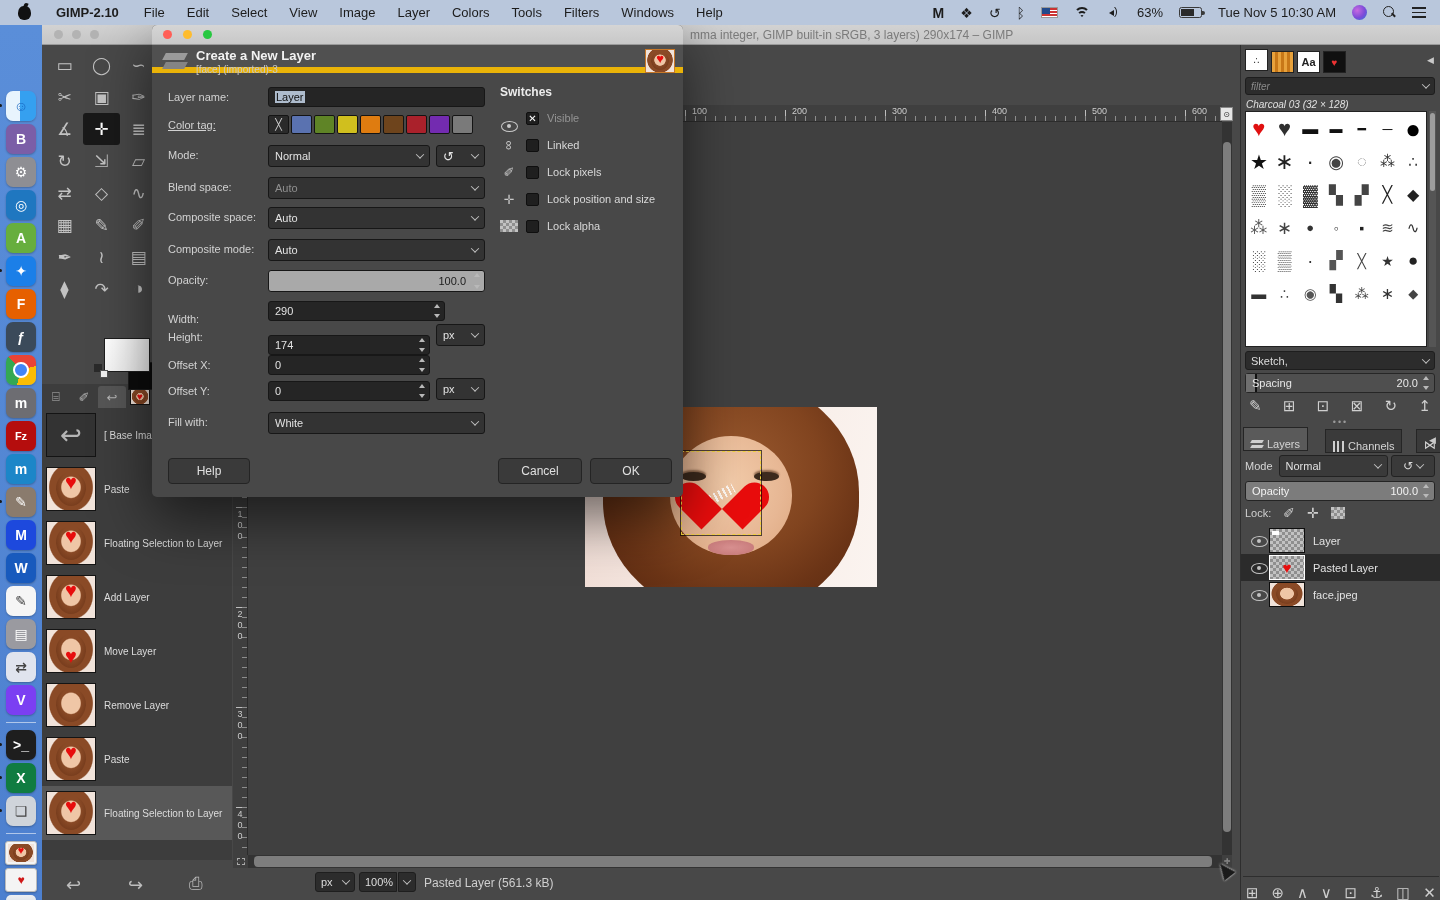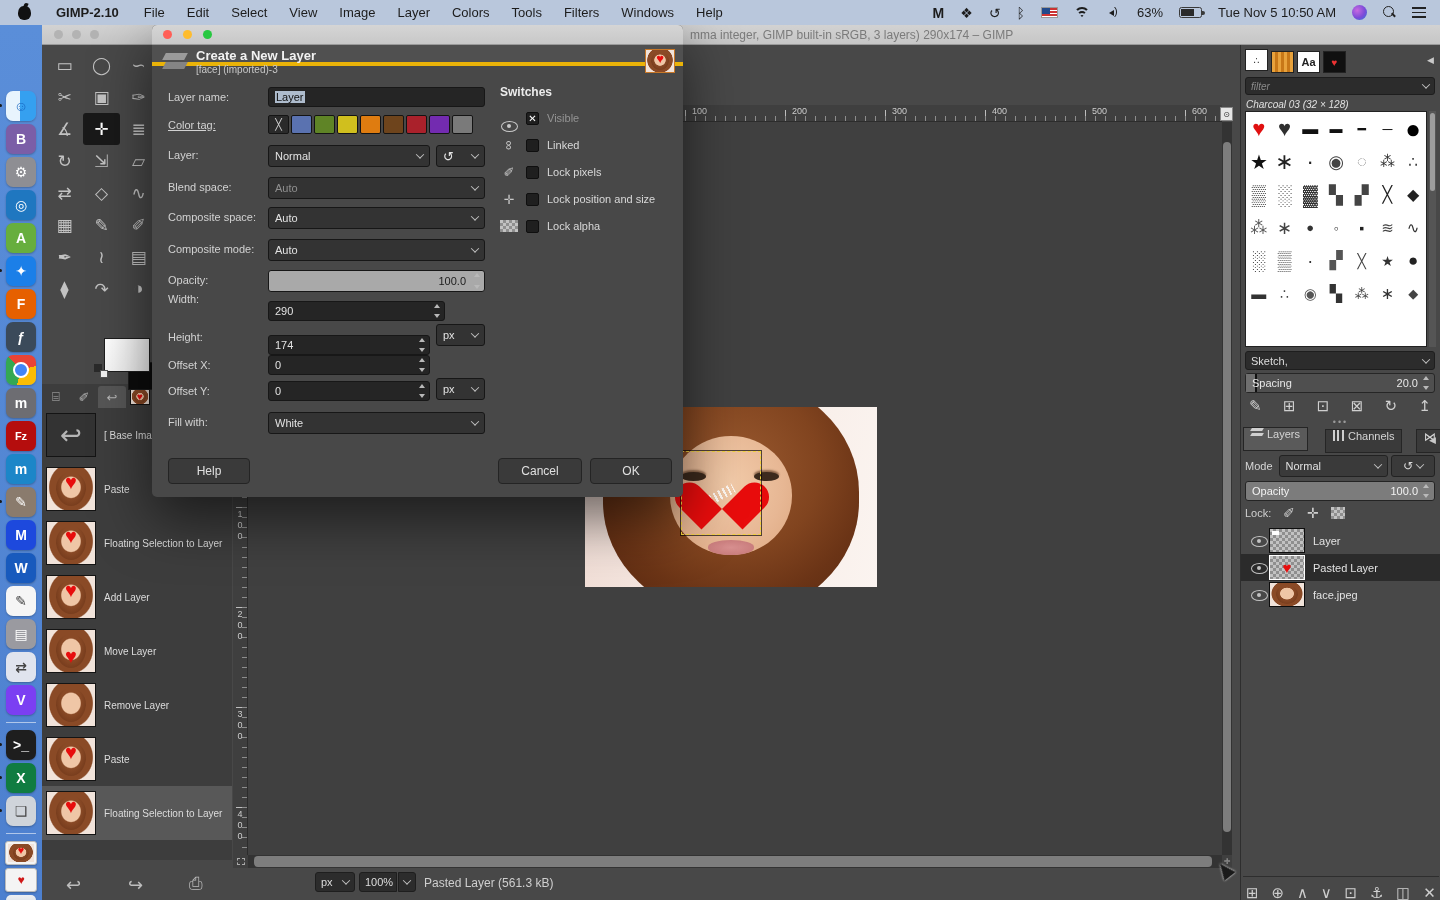--- a/index.html
+++ b/index.html
@@ -115,21 +115,21 @@
   
   .dd{background:#2c2c2c;border:1px solid #1e1e1e;border-radius:3px;color:#ddd;display:flex;align-items:center;justify-content:space-between;padding:0 5px;font-size:11px;}
   .chev{width:6px;height:6px;border-right:1.6px solid #c0c0c0;border-bottom:1.6px solid #c0c0c0;transform:rotate(45deg) translate(-1px,-1px);flex:0 0 6px;}
   #statusbar-text{font-size:12px;color:#cfcfcf;}
   .cursor-arrow{width:0;height:0;border-left:7px solid transparent;border-right:7px solid transparent;border-bottom:16px solid #1a1a1a;transform:rotate(-38deg);filter:drop-shadow(0 0 1px #fff);}
 
   
   #dialog{left:152px;top:25px;width:531px;height:472px;background:#484848;border-radius:5px;box-shadow:0 22px 55px rgba(0,0,0,.55);z-index:40;overflow:hidden;}
   #dlg-titlebar{position:absolute;left:0;top:0;right:0;height:20px;background:linear-gradient(#d5d5d5,#c8c8c8);border-bottom:1px solid #9a9a9a;}
   #dlg-title{position:absolute;width:100%;text-align:center;top:3px;font-size:12px;color:#3f3f3f;}
-  #dlg-header{position:absolute;left:0;top:20px;right:0;height:21px;background:#505050;border-bottom:4px solid #eab308;}
+  #dlg-header{position:absolute;left:0;top:20px;right:0;height:28px;background:#505050;border-bottom:6px solid #eab308;}
   #dlg-hicon{position:absolute;left:12px;top:6px;width:24px;height:20px;}
   #dlg-hicon i{position:absolute;left:0;width:22px;height:7px;background:#9a9a9a;transform:skewX(-28deg);}
   #dlg-hicon i:nth-child(1){top:2px;}
   #dlg-hicon i:nth-child(2){top:11px;background:#848484;}
   #dlg-htitle{position:absolute;left:44px;top:3px;font-size:13px;font-weight:bold;color:#f2f2f2;}
   #dlg-hsub{position:absolute;left:44px;top:19px;font-size:10px;color:#c9c9c9;}
   #dlg-hthumb{position:absolute;right:8px;top:4px;width:30px;height:24px;border:1px solid #c87828;overflow:hidden;}
   .flabel{position:absolute;left:16px;font-size:11px;color:#d2d2d2;}
   .dinput{position:absolute;background:#252525;border:1px solid #171717;border-radius:3px;color:#e2e2e2;font-size:11px;display:flex;align-items:center;padding:0 6px;}
   .sel-text{background:#aebccd;color:#101010;padding:0 1px;}
@@ -168,21 +168,21 @@
   .bitem{display:flex;align-items:center;justify-content:center;line-height:1;}
   #brush-vscroll{position:absolute;left:188px;top:66px;width:7px;height:236px;background:#555;}
   #brush-vscroll .thumb{position:absolute;left:1px;top:2px;width:5px;height:78px;background:#9d9d9d;border-radius:3px;}
   #group-dd{position:absolute;left:4px;top:306px;width:190px;height:19px;}
   #spacing{position:absolute;left:4px;top:328px;width:190px;height:20px;background:#4f4f4f;border:1px solid #262626;border-radius:3px;color:#e8e8e8;font-size:11px;display:flex;align-items:center;justify-content:space-between;padding:0 16px 0 6px;}
   #spacing .fill{position:absolute;left:0;top:0;bottom:0;width:9px;background:#6f6f6f;}
   #spacing .mark{position:absolute;left:9px;top:0;bottom:0;width:1.5px;background:#111;}
   #brush-actions{position:absolute;left:4px;top:352px;width:190px;display:flex;justify-content:space-between;padding:0 4px;}
   #brush-actions span{color:#cfcfcf;font-size:15px;}
   .grip{position:absolute;left:50%;transform:translateX(-50%);color:#9a9a9a;font-size:9px;letter-spacing:2px;}
-  .ltab{position:absolute;height:24px;background:#3a3a3a;border:1px solid #252525;display:flex;align-items:flex-start;gap:4px;padding:0 7px;font-size:11px;color:#d5d5d5;}
+  .ltab{position:absolute;height:24px;background:#3a3a3a;border:1px solid #252525;display:flex;align-items:flex-end;gap:4px;padding:0 7px;font-size:11px;color:#d5d5d5;}
   .ltab.active{background:#5a5a5a;}
   .licon{display:inline-block;width:12px;}
   .licon i{display:block;width:12px;height:3px;background:#cfcfcf;transform:skewX(-30deg);margin-bottom:2px;}
   .chanicon{display:inline-block;width:11px;height:11px;background:repeating-linear-gradient(90deg,#cfcfcf 0 2px,transparent 2px 4.5px);}
   #mode-row{position:absolute;left:4px;top:410px;width:190px;height:22px;display:flex;align-items:center;}
   #mode-dd{flex:1;height:22px;background:#3a3a3a;border:1px solid #222;border-radius:3px;display:flex;align-items:center;justify-content:space-between;padding:0 6px;font-size:11px;color:#e0e0e0;}
   #mode-reset{width:44px;height:22px;margin-left:3px;background:#3a3a3a;border:1px solid #222;border-radius:3px;display:flex;align-items:center;justify-content:center;gap:4px;color:#d9d9d9;font-size:12px;}
   #r-opacity{position:absolute;left:4px;top:436px;width:190px;height:20px;background:#7c7c7c;border:1px solid #242424;border-radius:3px;color:#f2f2f2;font-size:11px;display:flex;align-items:center;justify-content:space-between;padding:0 16px 0 6px;}
   #lock-row{position:absolute;left:4px;top:460px;display:flex;align-items:center;gap:12px;color:#cfcfcf;font-size:11px;}
   #layers-list{position:absolute;left:0;top:482px;width:200px;}
@@ -426,21 +426,21 @@
         <span class="ctag" style="background: rgb(90, 114, 176);"></span>
         <span class="ctag" style="background: rgb(95, 132, 38);"></span>
         <span class="ctag" style="background: rgb(208, 191, 30);"></span>
         <span class="ctag" style="background: rgb(223, 124, 16);"></span>
         <span class="ctag" style="background: rgb(110, 68, 28);"></span>
         <span class="ctag" style="background: rgb(170, 33, 43);"></span>
         <span class="ctag" style="background: rgb(115, 43, 176);"></span>
         <span class="ctag" style="background: rgb(122, 122, 122);"></span>
       </div>
 
-    <span class="flabel" style="top:124px;">Layer:</span>
+    <span class="flabel" style="top:124px;">Mode:</span>
     <div class="dinput" style="left:116px;top:120px;width:162px;height:22px;justify-content:space-between;background:#333;">
       <span>Normal</span>
         <span class="chev"></span>
     </div>
     <div class="dinput" style="left:284px;top:120px;width:49px;height:22px;justify-content:space-between;background:#333;">
       <span style="font-size:13px;">↺</span>
         <span class="chev"></span>
     </div>
 
     <span class="flabel" style="top:156px;">Blend space:</span>
@@ -463,21 +463,21 @@
 
     <span class="flabel" style="top:249px;">Opacity:</span>
     <div class="scale" style="left:116px;top:245px;width:217px;height:22px;">
       <span>100.0</span>
       <span class="spinbtns">
           <i class="up"></i>
           <i class="dn"></i>
         </span>
     </div>
 
-    <span class="flabel" style="top:268px;">Width:</span>
+    <span class="flabel" style="top:288px;">Width:</span>
     <div class="dinput" style="left:116px;top:276px;width:177px;height:20px;">
       <span>290</span>
       <span class="spinbtns">
           <i class="up"></i>
           <i class="dn"></i>
         </span>
     </div>
 
     <span class="flabel" style="top:306px;">Height:</span>
     <div class="dinput" style="left:116px;top:302px;width:162px;height:20px;margin-top:8px;">
@@ -739,19 +739,19 @@
       <span class="g">ᛒ</span>
       <span class="flag"></span>
       <span class="wifi">
           <i></i>
           <i></i>
           <i></i>
         </span>
       <span class="vol"></span>
       <span>63%</span>
       <span class="battery"></span>
-      <span>Tue Nov 5 10:50 AM</span>
+      <span>Tue Nov 5 10:30 AM</span>
       <span class="siri"></span>
       <span class="loupe"></span>
       <span class="listicon"></span>
     </span>
   </div>
 </div>
 
 </body></html>

